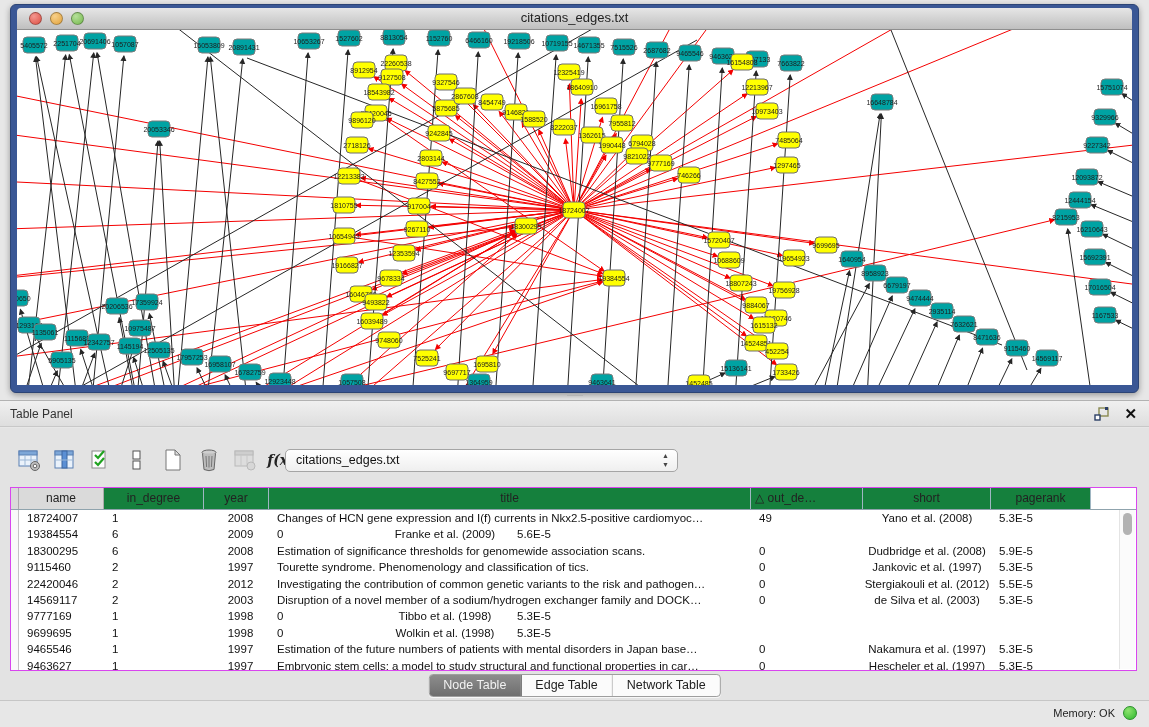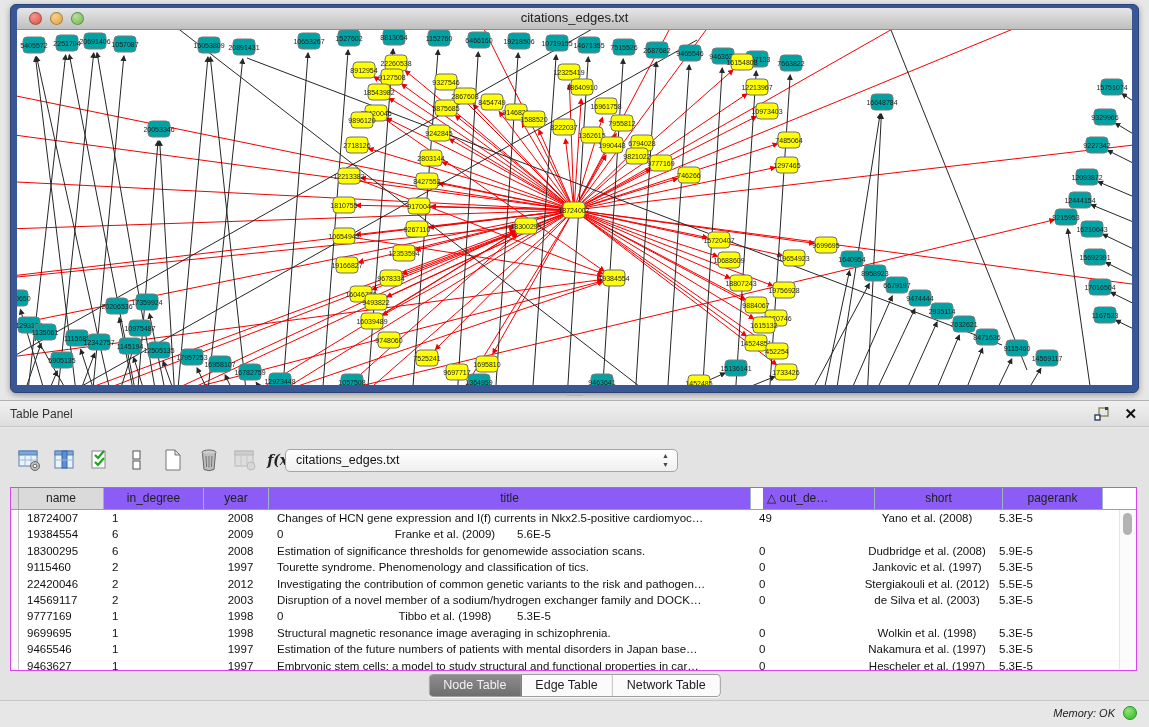--- a/index.html
+++ b/index.html
@@ -39,42 +39,42 @@
   .fx{font-family:"DejaVu Serif",serif;font-style:italic;font-weight:bold;font-size:14px;color:#222;}
   .dropdown{position:absolute;left:285px;top:21px;width:393px;height:23px;box-sizing:border-box;
             background:linear-gradient(#ffffff,#efefef);border:1px solid #a5a5a5;border-radius:5px;
             font-size:12.5px;color:#111;line-height:21px;padding-left:10px;}
   .dd-arrows{position:absolute;right:8px;top:1px;display:flex;flex-direction:column;line-height:9px;
              font-size:7px;color:#444;}
   
   .table-wrap{position:absolute;left:10px;top:59px;width:1127px;height:184px;box-sizing:border-box;
               background:#fff;border:1px solid #d946ef;overflow:hidden;}
   .thead{display:flex;height:21px;border-bottom:1px solid #8fa3ad;}
-  .th{box-sizing:border-box;background:#8b5cf6;border-right:1px solid #9fb6c2;font-size:12px;color:#222;
+  .th{box-sizing:border-box;background:#15803d;border-right:1px solid #9fb6c2;font-size:12px;color:#222;
       line-height:20px;text-align:center;overflow:hidden;white-space:nowrap;}
   .th.gray{background:#dadada;border-right:1px solid #ababab;}
-  .th.left{text-align:left;padding-left:4px;margin-left:12px;}
+  .th.left{text-align:left;padding-left:4px;}
   .gut{width:8px;box-sizing:border-box;border-right:1px solid #c4c4c4;background:#ececec;}
   .trow{display:flex;height:16.4px;}
   .trow .gut{background:#fafafa;}
   .td{box-sizing:border-box;font-size:11.5px;color:#111;line-height:16.4px;padding-left:8px;
       white-space:nowrap;overflow:hidden;}
   .c0{width:85px;}.c1{width:100px;}.c2{width:65px;text-align:center;}.c3{width:482px;}.c4{width:112px;}.c5{width:128px;text-align:center;padding-left:0;}.c6{width:100px;}
   .vscroll{position:absolute;right:1px;top:22px;bottom:1px;width:15px;background:#fbfbfb;border-left:1px solid #e4e4e4;}
   .vthumb{position:absolute;left:3px;top:3px;width:9px;height:22px;border-radius:5px;background:#b3b3b3;}
   
   .tabs{position:absolute;left:50%;transform:translateX(-50%);top:246px;display:flex;height:21px;
         border:1px solid #9e9e9e;border-radius:4px;overflow:hidden;background:#fbfbfb;box-shadow:0 1px 0 rgba(255,255,255,.7);justify-content:center;}
   .tab{font-size:12.5px;color:#222;line-height:20px;padding:0 14px;border-right:1px solid #c2c2c2;}
   .tab:last-child{border-right:none;}
   .tab.sel{background:linear-gradient(#8d8d8d,#6e6e6e);color:#f2f2f2;border-right:1px solid #666;}
   
   .statusbar{position:absolute;left:0;top:700px;width:100%;height:27px;box-sizing:border-box;
              background:#e7e7e7;border-top:1px solid #c6c6c6;}
-  .mem{position:absolute;right:34px;top:6px;font-size:11px;color:#222;font-style:italic;}
+  .mem{position:absolute;right:34px;top:6px;font-size:11px;color:#222;}
   .memdot{position:absolute;right:12px;top:5px;width:14px;height:14px;border-radius:50%;
           background:radial-gradient(circle at 35% 30%,#8fe46f,#2eb82e);border:1px solid #2a8f2a;box-sizing:border-box;}
 </style>
 </head>
 <body>
 
 <div class="netwin">
   <div class="titlebar">
     <div class="lights">
       <span class="light r"></span>
@@ -907,21 +907,20 @@
           <div class="td c2">1998</div>
           <div class="td c4">0</div>
           <div class="td c5">Tibbo et al. (1998)</div>
           <div class="td c6">5.3E-5</div>
         </div>
         <div class="trow">
           <div class="gut"></div>
           <div class="td c0">9699695</div>
           <div class="td c1">1</div>
           <div class="td c2">1998</div>
-          <div class="td c3">Structural magnetic resonance image averaging in schizophrenia.</div>
           <div class="td c4">0</div>
           <div class="td c5">Wolkin et al. (1998)</div>
           <div class="td c6">5.3E-5</div>
         </div>
         <div class="trow">
           <div class="gut"></div>
           <div class="td c0">9465546</div>
           <div class="td c1">1</div>
           <div class="td c2">1997</div>
           <div class="td c3">Estimation of the future numbers of patients with mental disorders in Japan base…</div>

